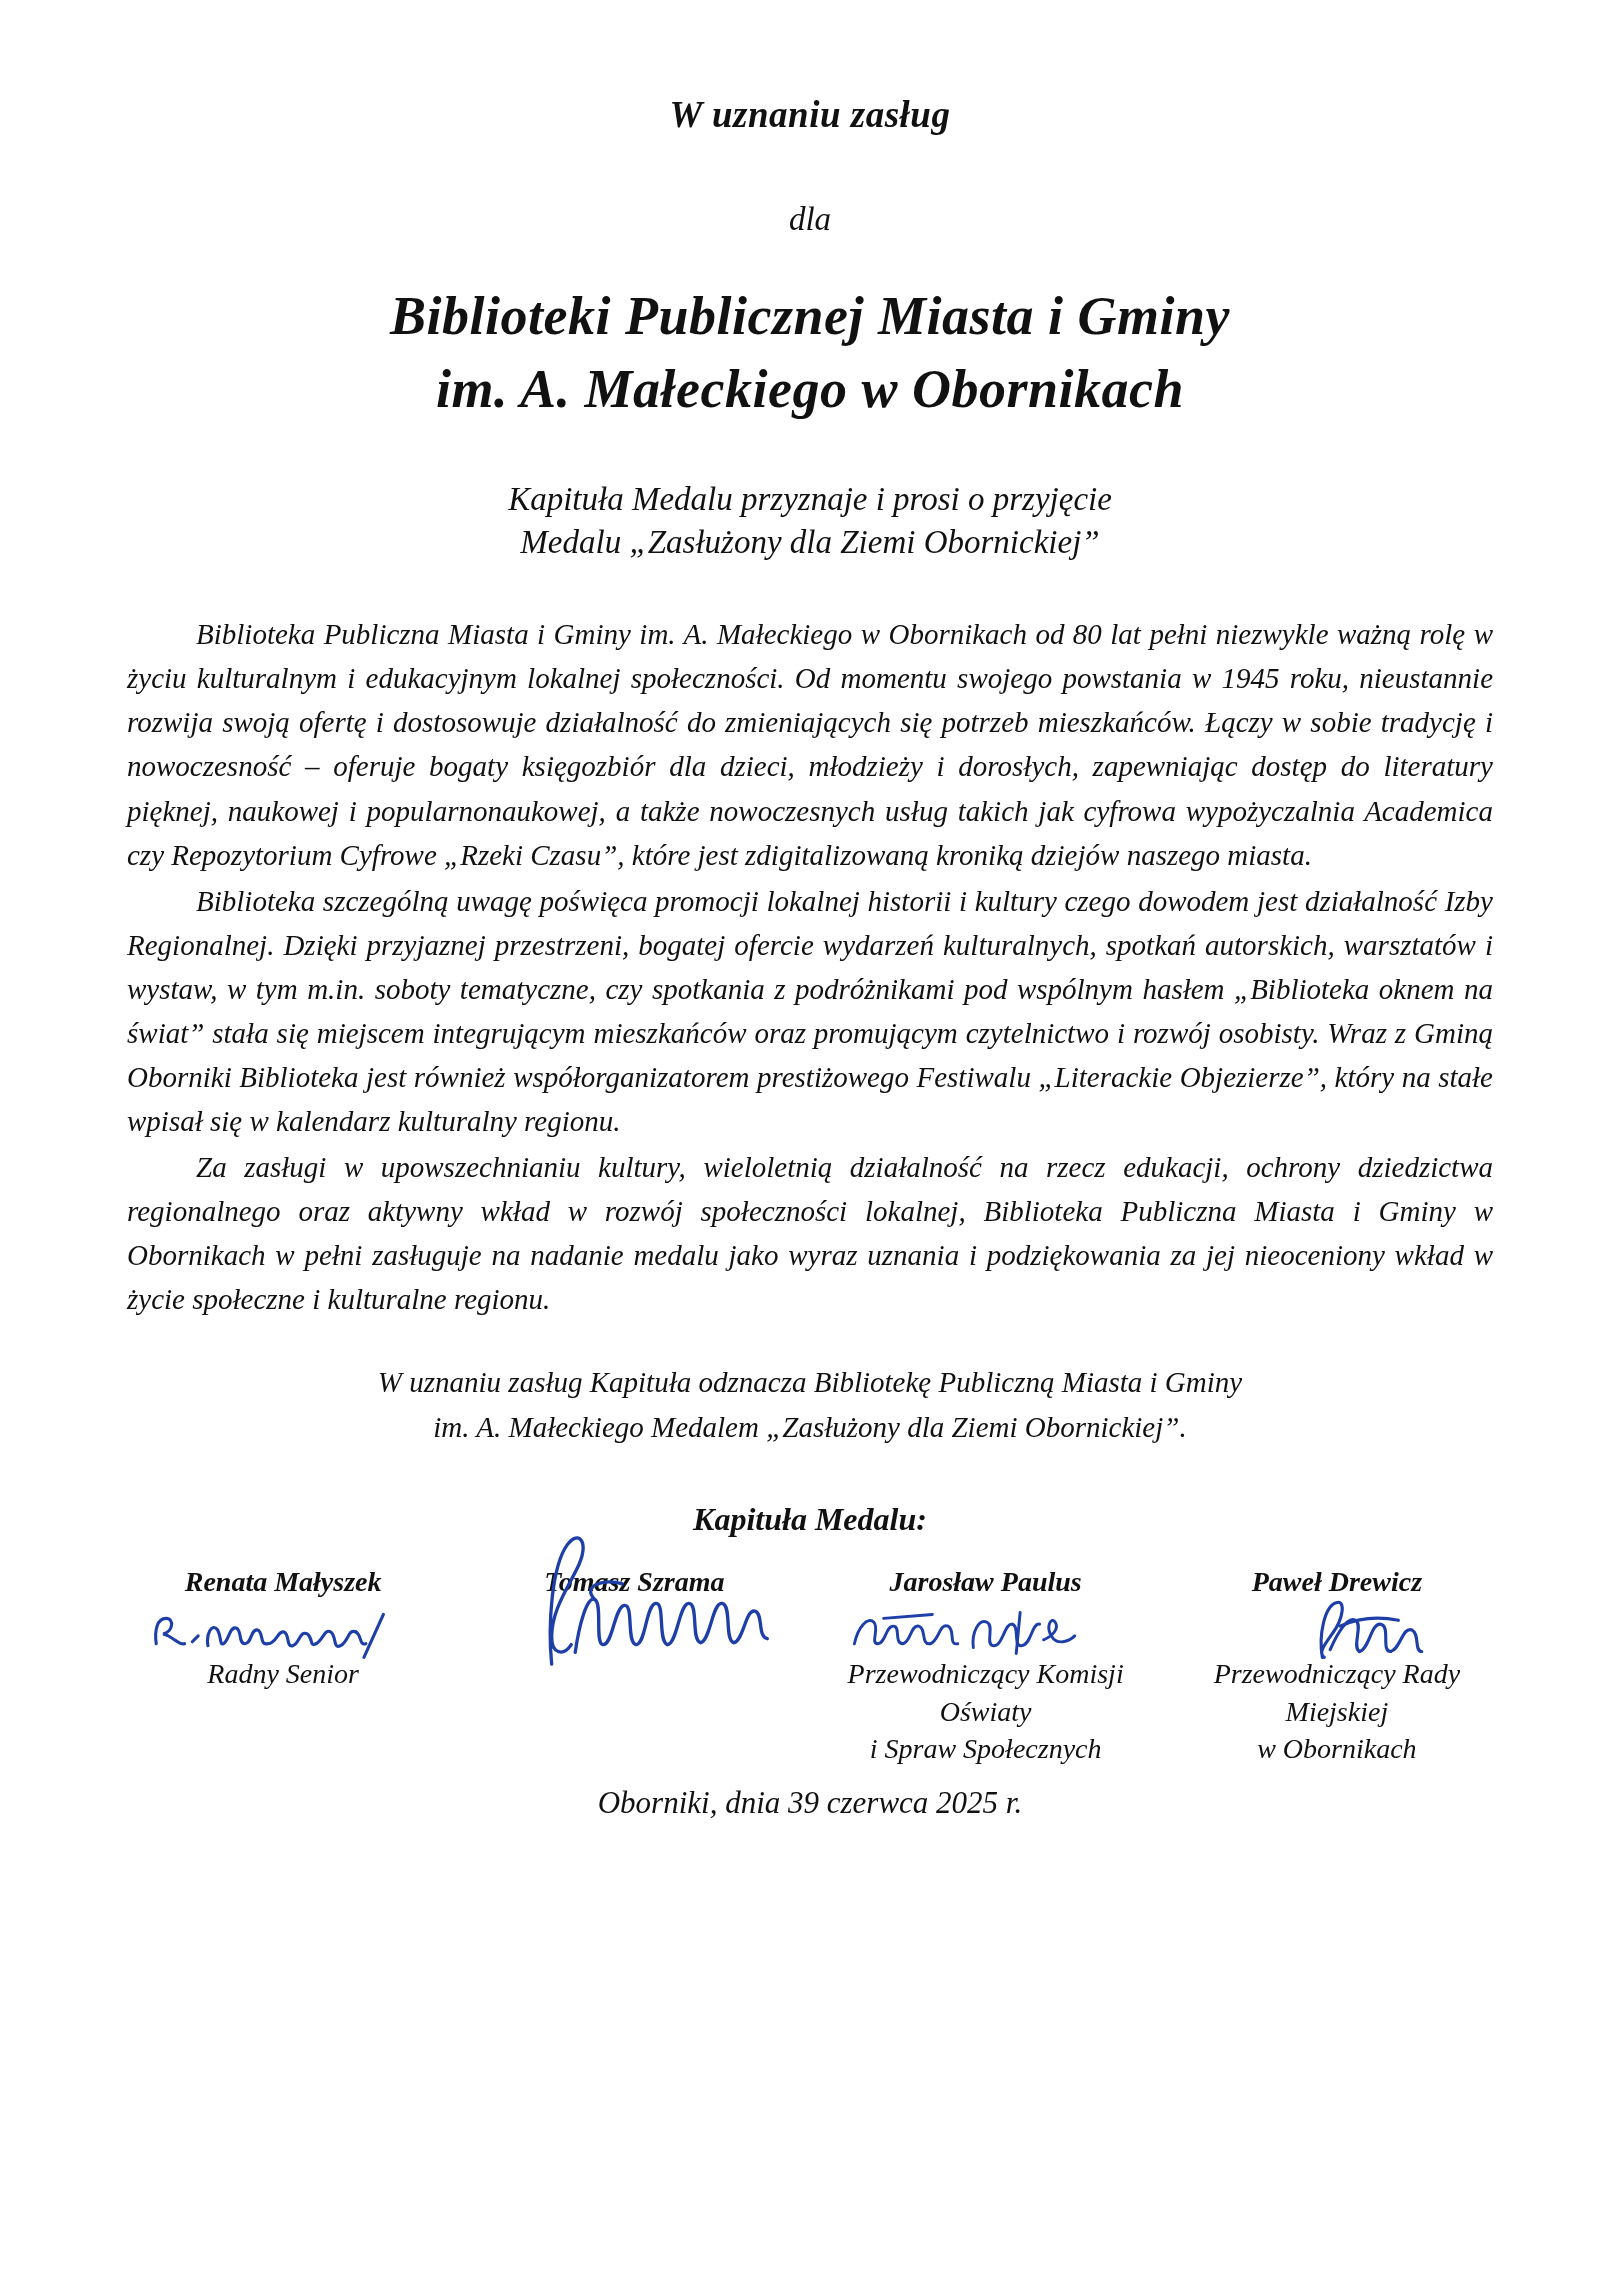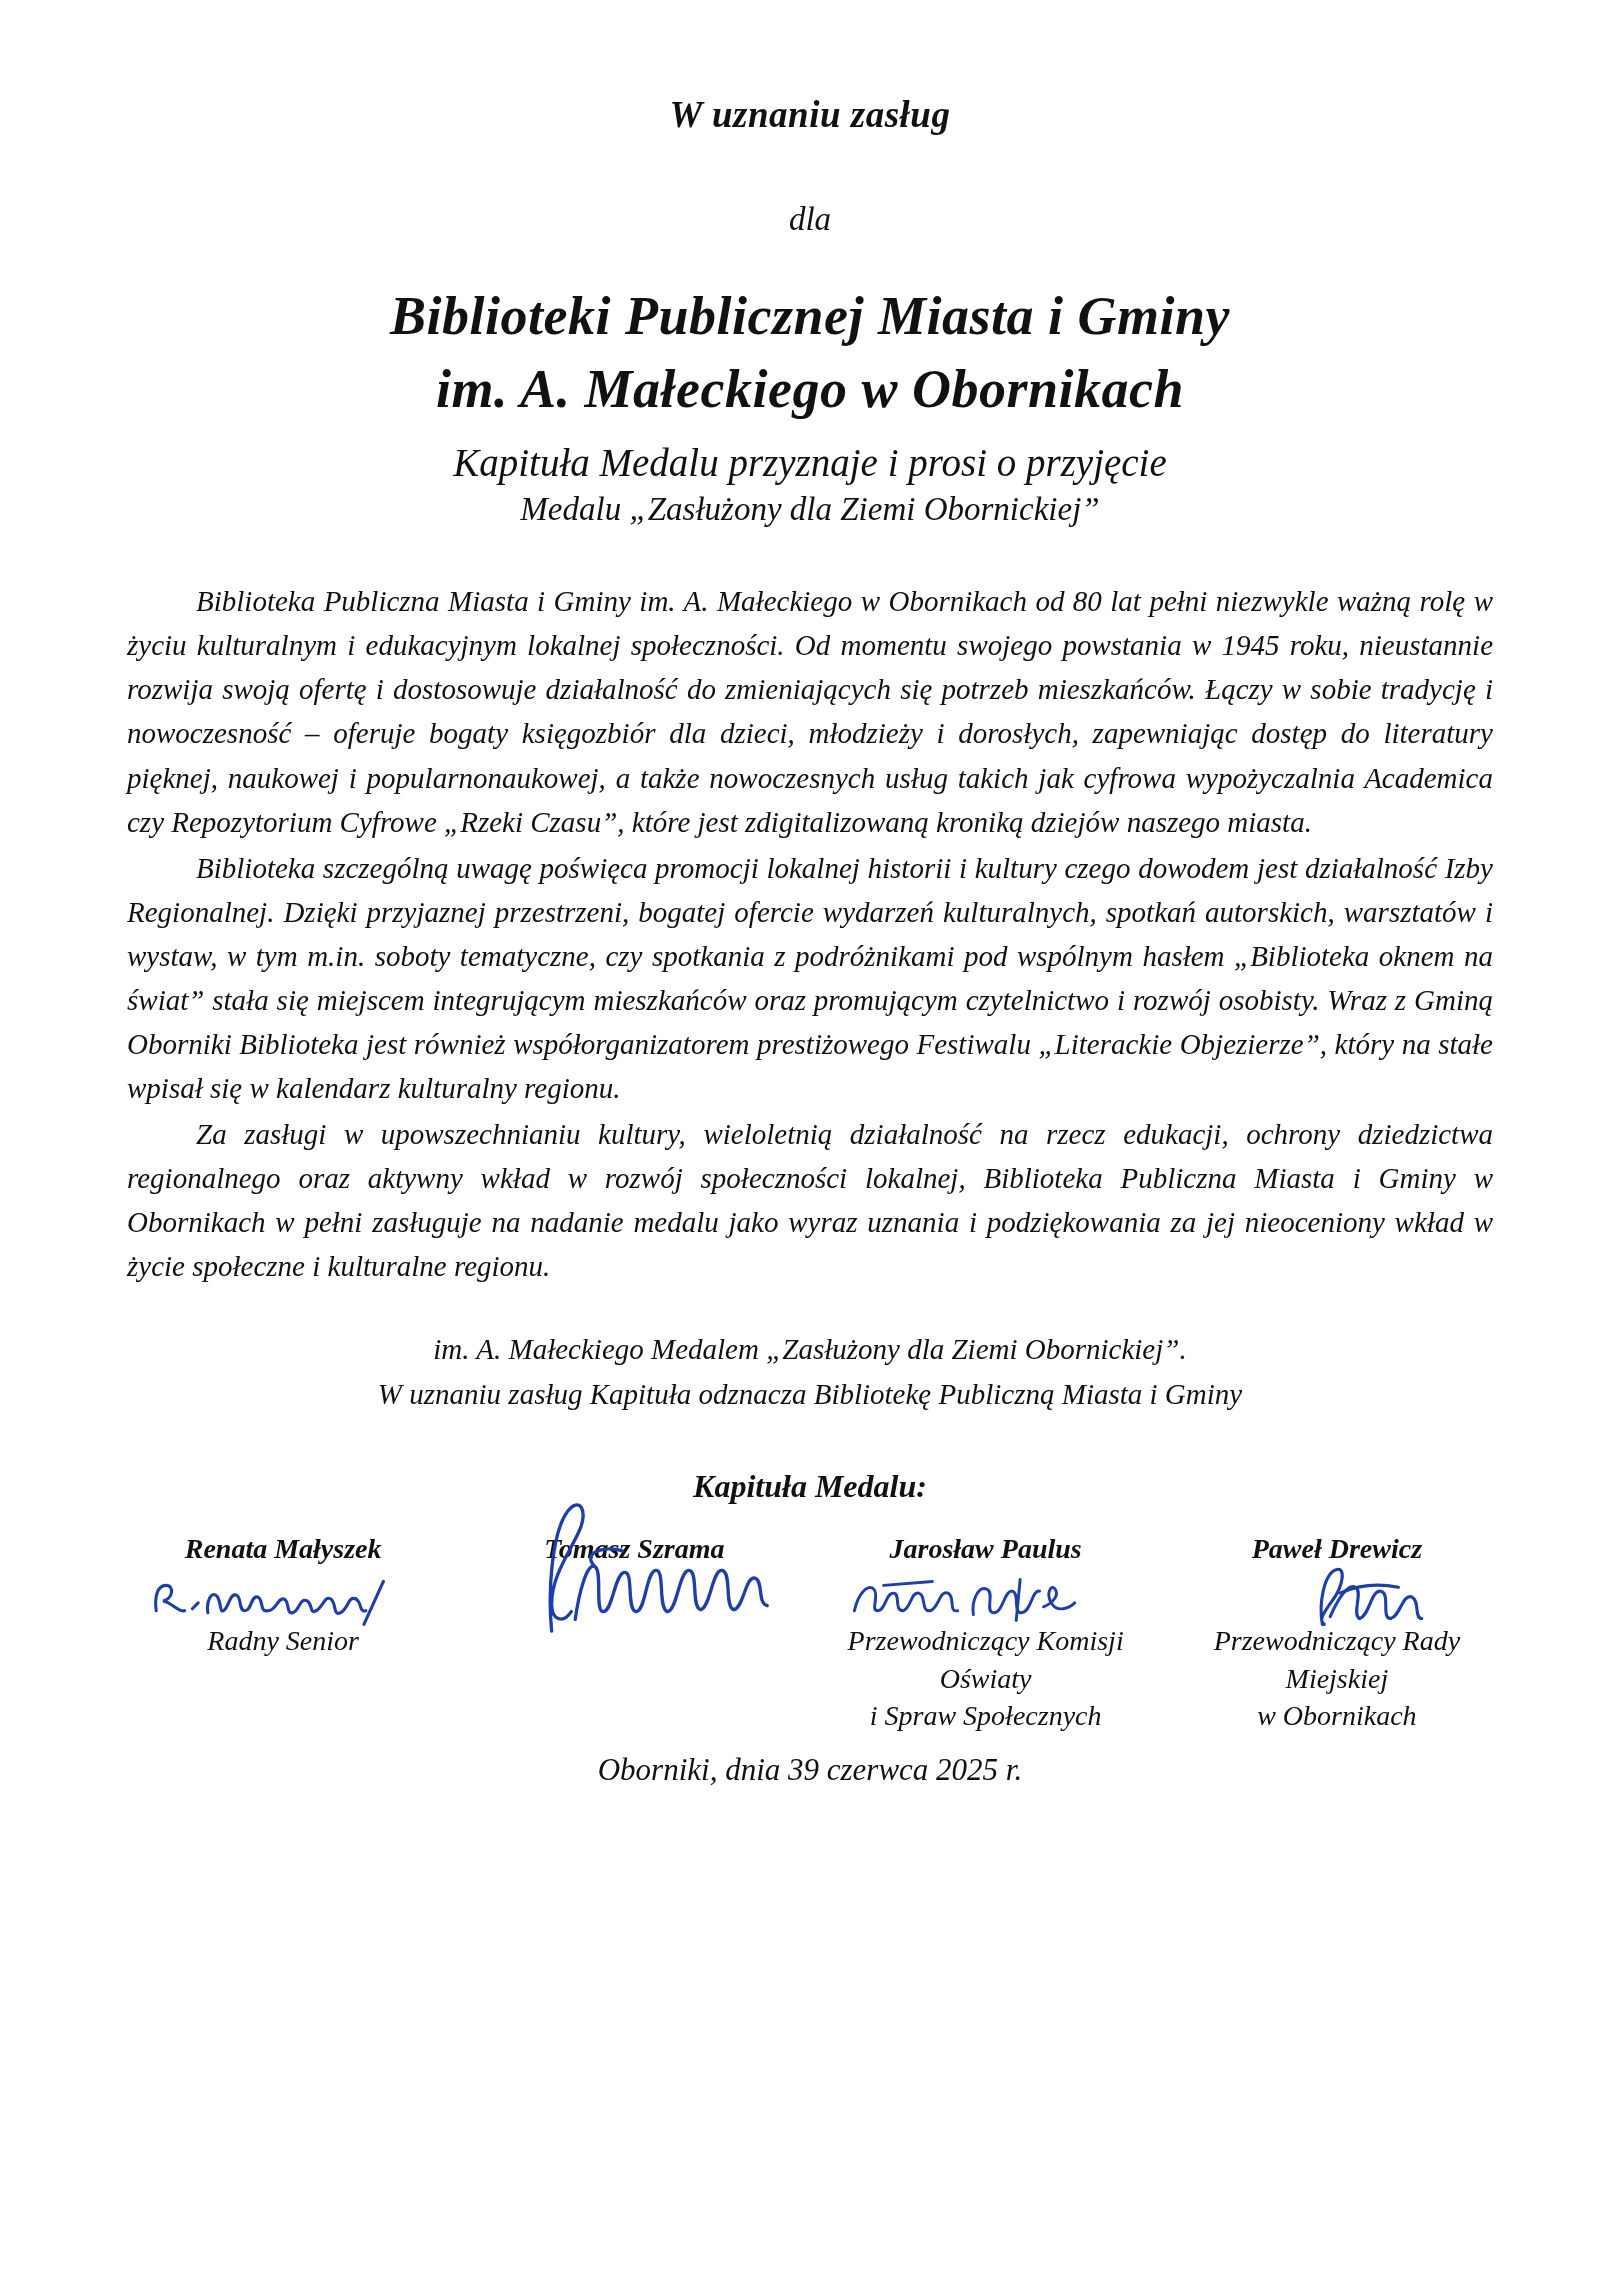--- a/index.html
+++ b/index.html
@@ -49,22 +49,22 @@
     margin-top: 47px;
     letter-spacing: 0.5px;
   }
   .t-org2 {
     font-size: 54px;
     font-weight: 700;
     margin-top: 11.8px;
     letter-spacing: 0.5px;
   }
   .t-kapitula1 {
-    font-size: 39px;
-    margin-top: 20px;
+    font-size: 33px;
+    margin-top: 61px;
     font-weight: 500;
   }
   .t-kapitula2 {
     font-size: 33px;
     margin-top: 5.9px;
     font-weight: 500;
   }
 
   .body-text {
     margin-top: 51px;
@@ -152,22 +152,22 @@
   <div class="script line-center t-kapitula1">Kapituła Medalu przyznaje i prosi o przyjęcie</div>
   <div class="script line-center t-kapitula2">Medalu „Zasłużony dla Ziemi Obornickiej”</div>
 
   <div class="script body-text">
     <p>Biblioteka Publiczna Miasta i Gminy im. A. Małeckiego w Obornikach od 80 lat pełni niezwykle ważną rolę w życiu kulturalnym i edukacyjnym lokalnej społeczności. Od momentu swojego powstania w 1945 roku, nieustannie rozwija swoją ofertę i dostosowuje działalność do zmieniających się potrzeb mieszkańców. Łączy w sobie tradycję i nowoczesność – oferuje bogaty księgozbiór dla dzieci, młodzieży i dorosłych, zapewniając dostęp do literatury pięknej, naukowej i popularnonaukowej, a także nowoczesnych usług takich jak cyfrowa wypożyczalnia Academica czy Repozytorium Cyfrowe „Rzeki Czasu”, które jest zdigitalizowaną kroniką dziejów naszego miasta.</p>
     <p>Biblioteka szczególną uwagę poświęca promocji lokalnej historii i kultury czego dowodem jest działalność Izby Regionalnej. Dzięki przyjaznej przestrzeni, bogatej ofercie wydarzeń kulturalnych, spotkań autorskich, warsztatów i wystaw, w tym m.in. soboty tematyczne, czy spotkania z podróżnikami pod wspólnym hasłem „Biblioteka oknem na świat” stała się miejscem integrującym mieszkańców oraz promującym czytelnictwo i rozwój osobisty. Wraz z Gminą Oborniki Biblioteka jest również współorganizatorem prestiżowego Festiwalu „Literackie Objezierze”, który na stałe wpisał się w kalendarz kulturalny regionu.</p>
     <p>Za zasługi w upowszechnianiu kultury, wieloletnią działalność na rzecz edukacji, ochrony dziedzictwa regionalnego oraz aktywny wkład w rozwój społeczności lokalnej, Biblioteka Publiczna Miasta i Gminy w Obornikach w pełni zasługuje na nadanie medalu jako wyraz uznania i podziękowania za jej nieoceniony wkład w życie społeczne i kulturalne regionu.</p>
   </div>
 
   <div class="script closing">
+    <div>W uznaniu zasług Kapituła odznacza Bibliotekę Publiczną Miasta i Gminy</div>
     <div>im. A. Małeckiego Medalem „Zasłużony dla Ziemi Obornickiej”.</div>
-    <div>W uznaniu zasług Kapituła odznacza Bibliotekę Publiczną Miasta i Gminy</div>
   </div>
 
   <div class="script kapitula-head">Kapituła Medalu:</div>
 
   <div class="sign-grid">
 
     <div class="sign-cell">
       <div class="script sign-name">Renata Małyszek</div>
       <svg class="scribble" viewBox="0 0 330 80">
         <g fill="none" stroke="#1e3fa8" stroke-width="3.2" stroke-linecap="round">

